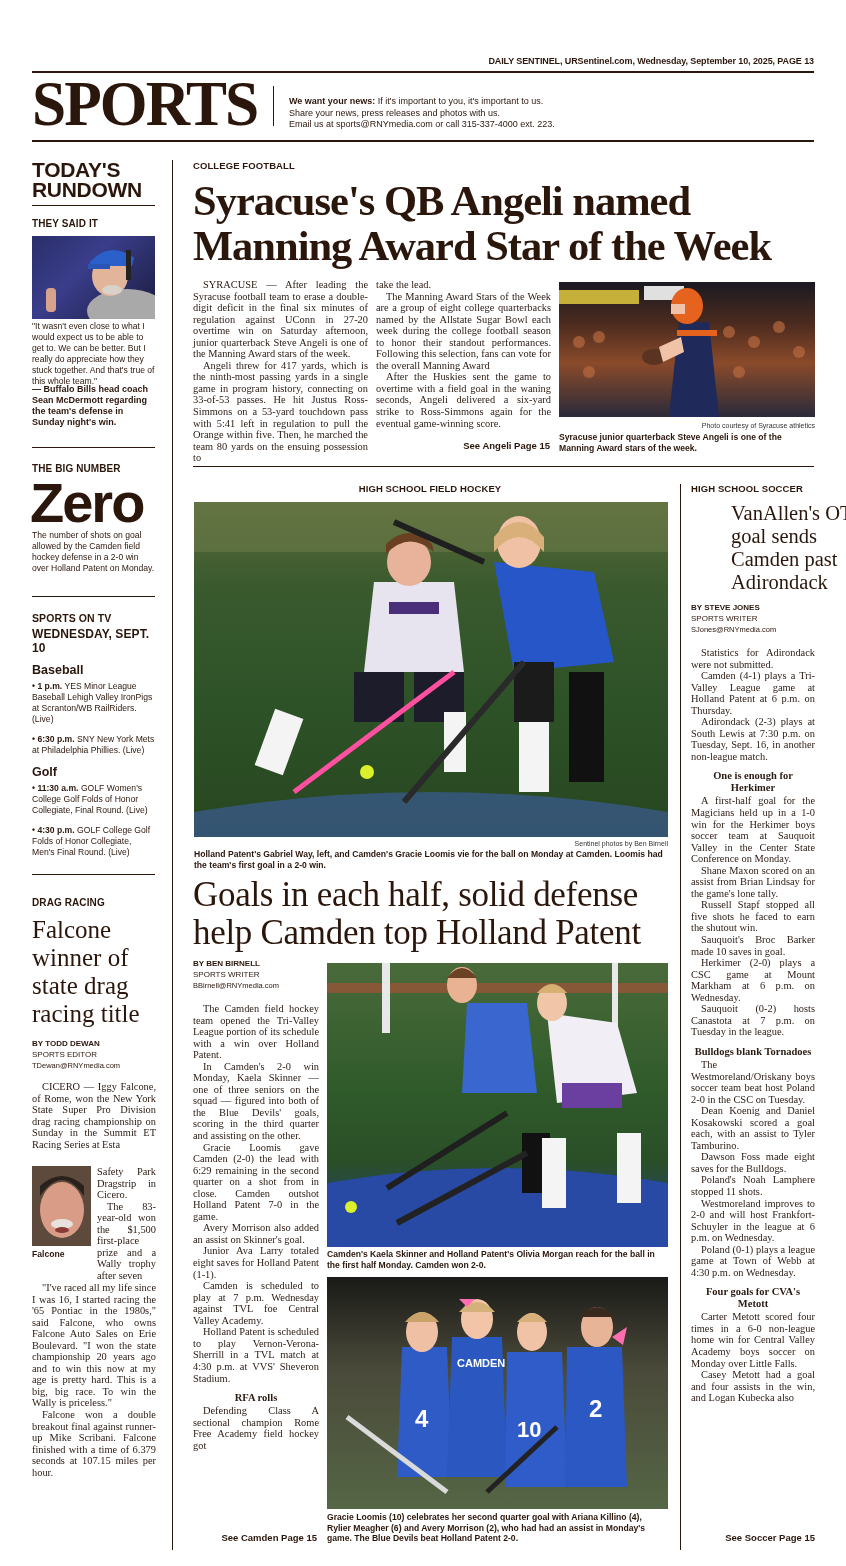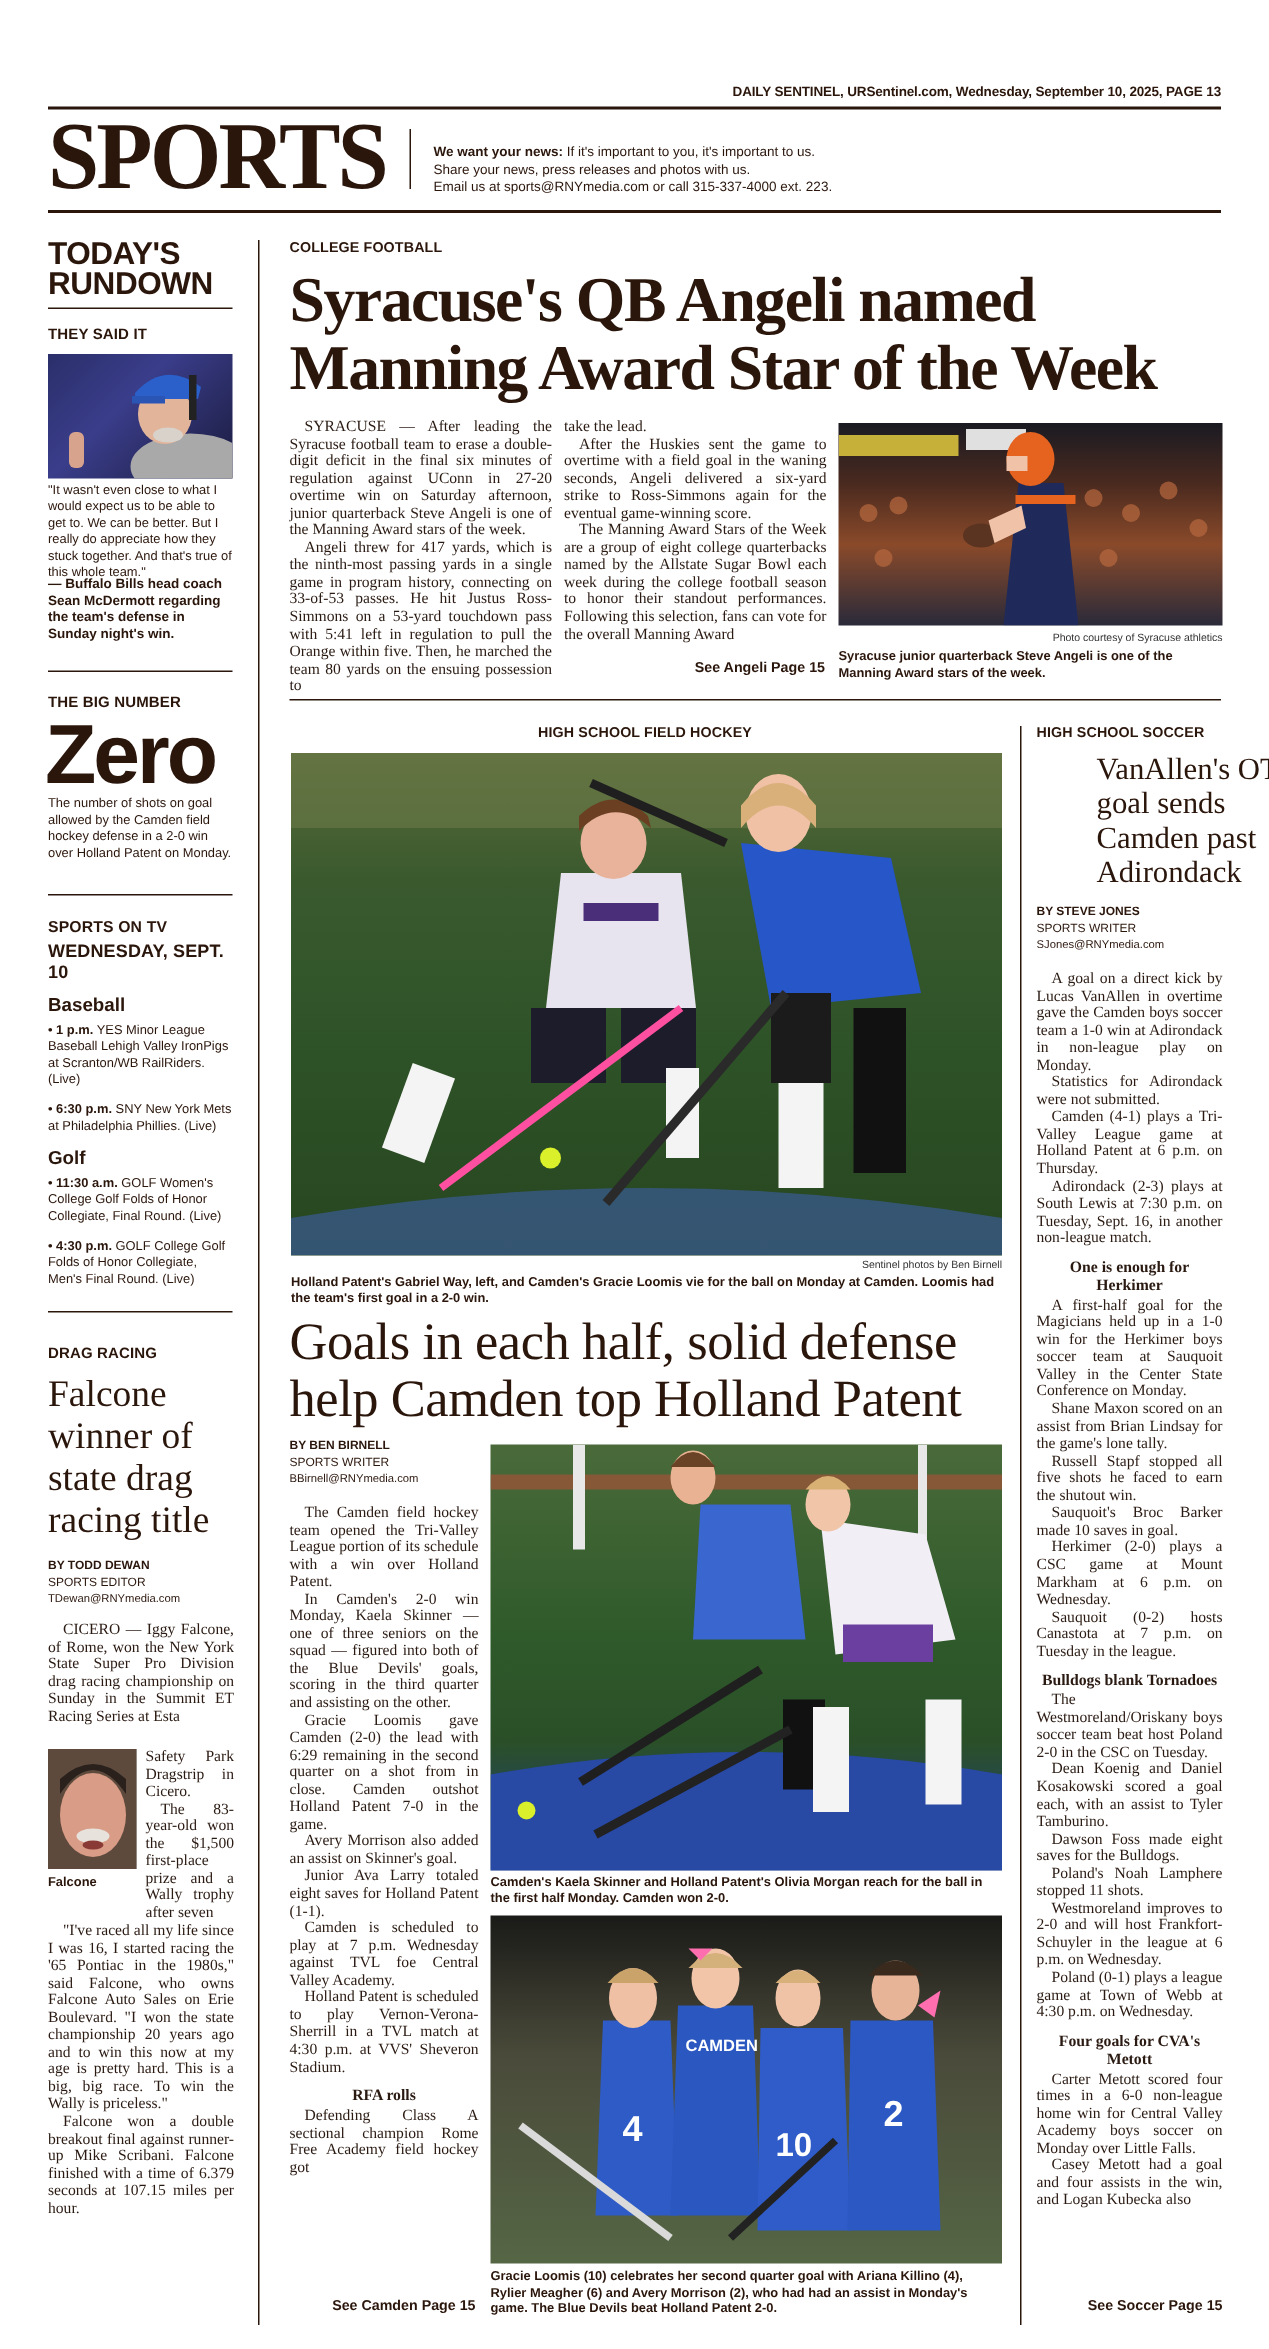--- a/index.html
+++ b/index.html
@@ -128,22 +128,22 @@
 <div class="abs serif brown" style="top:178px;left:193px;font-size:42.5px;line-height:45px;font-weight:bold;letter-spacing:-1px;white-space:nowrap;">
   <div>Syracuse's QB Angeli named</div>
   <div>Manning Award Star of the Week</div>
 </div>
 <div class="abs body-text" style="top:279px;left:193px;width:175px;">
   <p>SYRACUSE — After leading the Syracuse football team to erase a double-digit deficit in the final six minutes of regulation against UConn in 27-20 overtime win on Saturday afternoon, junior quarterback Steve Angeli is one of the Manning Award stars of the week.</p>
   <p>Angeli threw for 417 yards, which is the ninth-most passing yards in a single game in program history, connecting on 33-of-53 passes. He hit Justus Ross-Simmons on a 53-yard touchdown pass with 5:41 left in regulation to pull the Orange within five. Then, he marched the team 80 yards on the ensuing possession to</p>
 </div>
 <div class="abs body-text" style="top:279px;left:376px;width:175px;">
   <div>take the lead.</div>
+  <p>The Manning Award Stars of the Week are a group of eight college quarterbacks named by the Allstate Sugar Bowl each week during the college football season to honor their standout performances. Following this selection, fans can vote for the overall Manning Award</p>
   <p>After the Huskies sent the game to overtime with a field goal in the waning seconds, Angeli delivered a six-yard strike to Ross-Simmons again for the eventual game-winning score.</p>
-  <p>The Manning Award Stars of the Week are a group of eight college quarterbacks named by the Allstate Sugar Bowl each week during the college football season to honor their standout performances. Following this selection, fans can vote for the overall Manning Award</p>
 </div>
 <div class="abs jump brown" style="top:440px;left:376px;width:174px;">See Angeli Page 15</div>
 
 <div class="photo" style="top:282px;left:559px;width:256px;height:135px;background:linear-gradient(180deg,#1a1a22 0%,#4a2a1f 30%,#8a4a2a 60%,#2a2a3a 100%);">
   <svg width="256" height="135" viewBox="0 0 256 135">
     <rect x="0" y="8" width="80" height="14" fill="#c7b03a"></rect>
     <rect x="85" y="4" width="40" height="14" fill="#e0e0e0"></rect>
     <g fill="#b8693f" opacity="0.7">
       <circle cx="20" cy="60" r="6"></circle>
         <circle cx="40" cy="55" r="6"></circle>
@@ -284,21 +284,20 @@
 
 <div class="abs kicker brown" style="top:483px;left:691px;font-size:9.5px;">HIGH SCHOOL SOCCER</div>
 <div class="abs serif brown" style="top:502px;left:691px;width:124px;font-size:20.5px;line-height:23px;margin-left:40px;">VanAllen's OT goal sends Camden past Adirondack</div>
 <div class="abs brown" style="top:602px;left:691px;">
   <div class="byline-name">BY STEVE JONES</div>
   <div class="byline-role">SPORTS WRITER</div>
   <div class="byline-role" style="font-size:7.5px;">SJones@RNYmedia.com</div>
 </div>
 
 <div class="abs body-text" style="top:647px;left:691px;width:124px;">
-  <p>A goal on a direct kick by Lucas VanAllen in overtime gave the Camden boys soccer team a 1-0 win at Adirondack in non-league play on Monday.</p>
   <p>Statistics for Adirondack were not submitted.</p>
   <p>Camden (4-1) plays a Tri-Valley League game at Holland Patent at 6 p.m. on Thursday.</p>
   <p>Adirondack (2-3) plays at South Lewis at 7:30 p.m. on Tuesday, Sept. 16, in another non-league match.</p>
   <div class="subhead">One is enough for Herkimer</div>
   <p>A first-half goal for the Magicians held up in a 1-0 win for the Herkimer boys soccer team at Sauquoit Valley in the Center State Conference on Monday.</p>
   <p>Shane Maxon scored on an assist from Brian Lindsay for the game's lone tally.</p>
   <p>Russell Stapf stopped all five shots he faced to earn the shutout win.</p>
   <p>Sauquoit's Broc Barker made 10 saves in goal.</p>
   <p>Herkimer (2-0) plays a CSC game at Mount Markham at 6 p.m. on Wednesday.</p>
   <p>Sauquoit (0-2) hosts Canastota at 7 p.m. on Tuesday in the league.</p>

